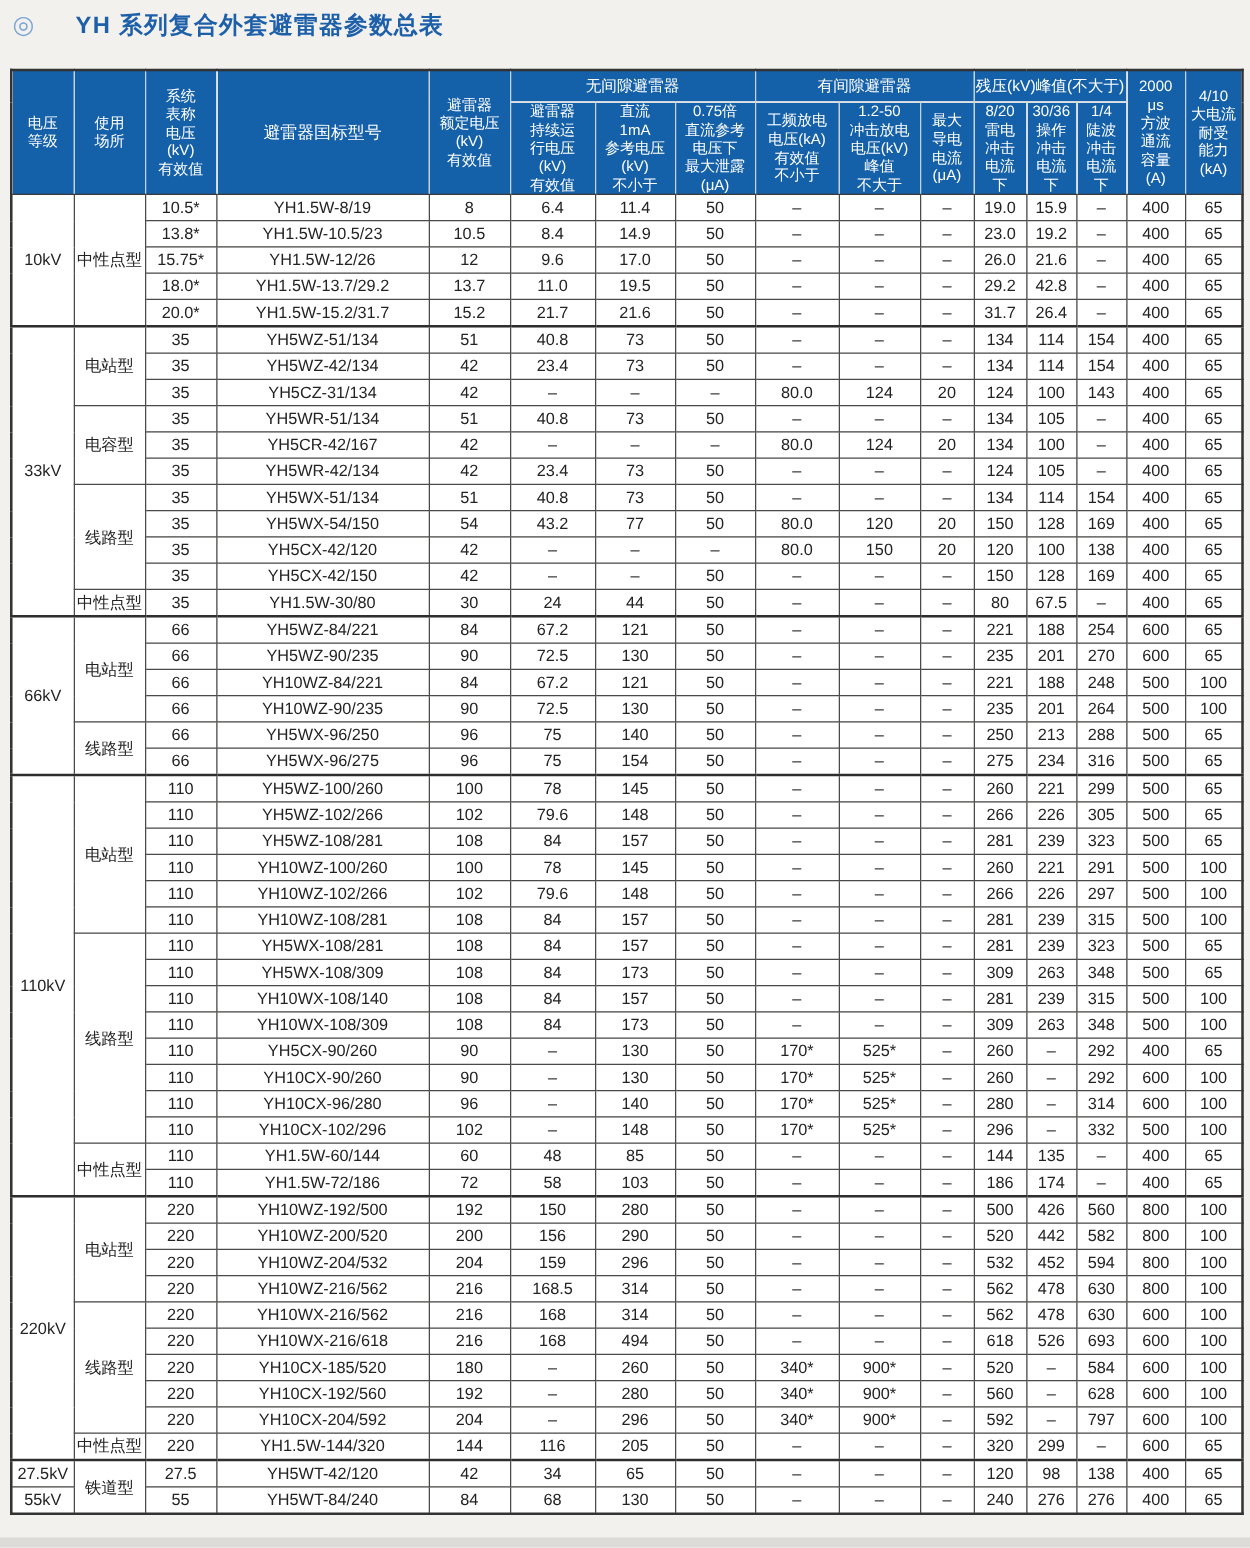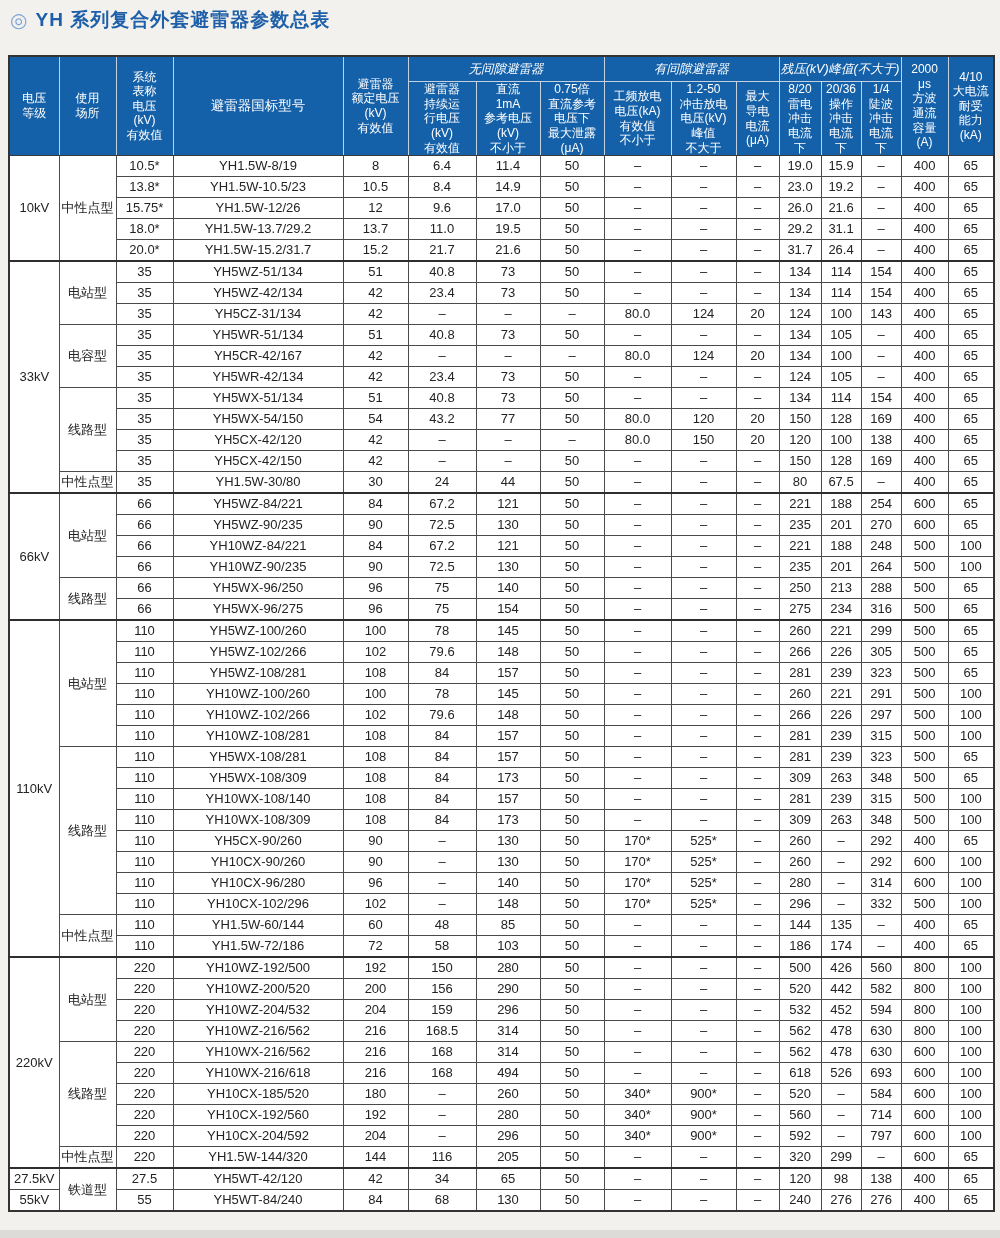--- a/index.html
+++ b/index.html
@@ -8,35 +8,35 @@
     background:#f2f1ed;
     font-family:"Liberation Sans","DejaVu Sans",sans-serif;
     position:relative;
     -webkit-font-smoothing:antialiased;
   }
   .page-title{
     position:absolute;left:10px;top:7px;
     display:flex;align-items:center;gap:8px;
   }
   .page-title .marker{color:#7ba6d6;font-size:20px;line-height:1;}
-  .page-title .text{color:#1d5fa9;font-size:19px;font-weight:bold;letter-spacing:1px;}
+  .page-title .text{color:#1d5fa9;font-size:19px;font-weight:bold;letter-spacing:1px;margin-left:25px;}
 
   table.params{
     position:absolute;left:8px;top:55px;
     width:985px;
     border-collapse:collapse;table-layout:fixed;
     border:2px solid #333;
   }
   th,td{padding:0;text-align:center;vertical-align:middle;overflow:hidden;}
   thead th{
     background:#1561a9;color:#ffffff;font-weight:normal;
     font-size:12px;line-height:1.22;white-space:pre-line;
     border:1px solid #c6d1df;
   }
-  thead th.h-group{font-size:12.5px;height:24px;line-height:24px;white-space:nowrap;font-style:italic;}
+  thead th.h-group{font-size:12.5px;height:24px;line-height:24px;white-space:nowrap;}
   thead th.h-tall,thead th.h-sub{border-bottom:1px solid #3a3a3a;}
   thead th.h-model{font-size:13.5px;}
   tbody td{
     background:#ffffff;color:#232323;
     border:1px solid #4a4a4a;
     font-size:13px;height:20px;line-height:20px;white-space:nowrap;
   }
   tbody tr.section-thick td{border-top:2px solid #2e2e2e;}
   col.c1{width:50px}col.c2{width:57px}col.c3{width:57px}col.c4{width:170px}
   col.c5{width:65px}col.c6{width:68px}col.c7{width:64px}col.c8{width:64px}
@@ -131,21 +131,21 @@
 不大于</th>
         <th class="h-sub">最大
 导电
 电流
 (μA)</th>
         <th class="h-sub">8/20
 雷电
 冲击
 电流
 下</th>
-        <th class="h-sub">20/36
+        <th class="h-sub">30/36
 操作
 冲击
 电流
 下</th>
         <th class="h-sub">1/4
 陡波
 冲击
 电流
 下</th>
       </tr>
@@ -205,21 +205,21 @@
           <td>18.0*</td>
           <td>YH1.5W-13.7/29.2</td>
           <td>13.7</td>
           <td>11.0</td>
           <td>19.5</td>
           <td>50</td>
           <td>–</td>
           <td>–</td>
           <td>–</td>
           <td>29.2</td>
-          <td>31.1</td>
+          <td>42.8</td>
           <td>–</td>
           <td>400</td>
           <td>65</td>
         </tr>
         <tr>
           <td>20.0*</td>
           <td>YH1.5W-15.2/31.7</td>
           <td>15.2</td>
           <td>21.7</td>
           <td>21.6</td>
@@ -893,21 +893,21 @@
           <td>YH10CX-192/560</td>
           <td>192</td>
           <td>–</td>
           <td>280</td>
           <td>50</td>
           <td>340*</td>
           <td>900*</td>
           <td>–</td>
           <td>560</td>
           <td>–</td>
-          <td>714</td>
+          <td>628</td>
           <td>600</td>
           <td>100</td>
         </tr>
         <tr>
           <td>220</td>
           <td>YH10CX-204/592</td>
           <td>204</td>
           <td>–</td>
           <td>296</td>
           <td>50</td>

